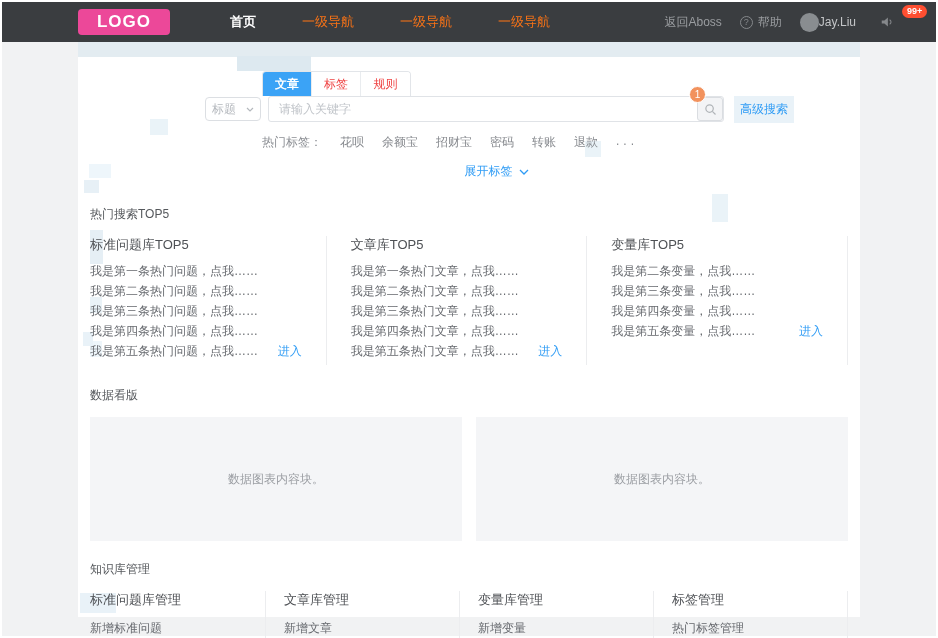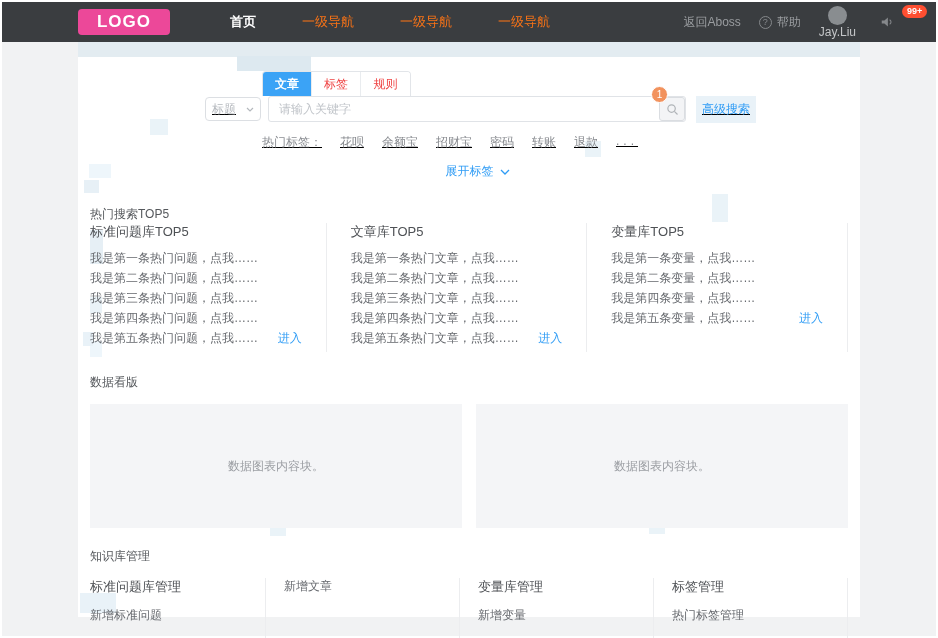--- a/index.html
+++ b/index.html
@@ -13,34 +13,34 @@
   .logo-pill { width:92px; height:26px; background:#ec4899; border-radius:4px; color:#fff;
                font-size:17px; font-weight:bold; letter-spacing:1px; display:flex; align-items:center; justify-content:center; }
   .nav-items { display:flex; margin-left:60px; gap:46px; }
   .nav-item { font-size:13px; color:#f97316; cursor:pointer; }
   .nav-item.active { color:#ffffff; font-weight:bold; }
   .nav-right { margin-left:auto; display:flex; align-items:center; gap:18px; }
   .nav-link { font-size:12px; color:#9a9da0; cursor:pointer; }
   .help-wrap { display:flex; align-items:center; gap:5px; cursor:pointer; }
   .q-circle { width:13px; height:13px; border:1px solid #85888b; border-radius:50%; color:#85888b;
               font-size:9px; display:flex; align-items:center; justify-content:center; }
-  .user-wrap { display:flex; align-items:center; gap:0; cursor:pointer;flex-direction:column; }
+  .user-wrap { display:flex; align-items:center; gap:0; cursor:pointer; }
   .avatar { width:19px; height:19px; border-radius:50%; background:#898d90; }
   .username { font-size:12px; color:#c4c6c8; }
   .notif { position:relative; margin-left:6px; margin-right:18px; cursor:pointer; }
   .badge-99 { position:absolute; top:-10px; left:22px; background:#ff4f31; color:#fff; font-size:9px;
               font-weight:bold; border-radius:8px; padding:1px 5px; line-height:11px; }
 
   
   .card { position:absolute; left:78px; top:42px; width:782px; height:575px; background:#ffffff; }
   .topband { position:absolute; left:0; top:0; width:100%; height:15px; background:#e3ecf1; }
   .deco { position:absolute; pointer-events:none; }
 
   
-  .search-zone { position:relative; padding:29px 110px 0 127px;text-decoration:underline; }
+  .search-zone { position:relative; padding:29px 72px 0 127px; }
   .tabs { display:inline-flex; margin-left:57px; border:1px solid #e2e5e9; border-bottom:none;
           border-radius:4px 4px 0 0; overflow:hidden; background:#fff; position:relative; z-index:2; }
   .tab { width:49px; height:24px; font-size:12px; color:#ef4444; display:flex; align-items:center;
          justify-content:center; cursor:pointer; border-right:1px solid #e9ecef; background:#fff; }
   .tab:last-child { border-right:none; }
   .tab.active { background:#3ba3f6; color:#fff; font-weight:bold; }
   .search-row { display:flex; align-items:center; position:relative; z-index:2; }
   .field-select { width:56px; height:24px; border:1px solid #dcdfe3; border-radius:4px; background:#fff;
                   display:flex; align-items:center; justify-content:space-between; padding:0 6px;
                   font-size:12px; color:#b4b8bd; cursor:pointer; margin-right:7px; }
@@ -60,21 +60,21 @@
   .hot-tag-label { color:#8c8f94; }
   .hot-tag { cursor:pointer; }
   .dots { letter-spacing:4px; color:#85888d; }
   .expand-row { text-align:center; margin-top:10px; }
   .expand-link { font-size:12px; color:#2f9cf5; cursor:pointer; display:inline-flex; align-items:center; gap:6px; }
 
   
   .section { padding:0 12px; position:relative; }
   .section-title { font-size:12px; color:#55585c; }
   .sec-hot { margin-top:26px; }
-  .cols3 { display:flex; }
+  .cols3 { display:flex; margin-top:13px; }
   .cols3 .col { flex:1; padding:0 24px 2px 0; border-right:1px solid #ecedef; margin-right:24px; }
   .cols3 .col:last-child { margin-right:0; }
   .col-title { font-size:13px; color:#4e5155; margin-bottom:9px; }
   .row { display:flex; justify-content:space-between; align-items:center; font-size:12px; color:#66696e;
          line-height:16px; margin-bottom:4px; }
   .row span { cursor:pointer; }
   .blue-link { font-size:12px; color:#2f9cf5; cursor:pointer; }
 
   .sec-dash { margin-top:22px; }
   .blocks { display:flex; gap:14px; margin-top:13px; }
@@ -223,24 +223,24 @@
             <span>我是第四条热门文章，点我……</span>
           </div>
         <div class="row">
           <span>我是第五条热门文章，点我……</span>
           <a class="blue-link">进入</a>
         </div>
       </div>
       <div class="col">
         <div class="col-title">变量库TOP5</div>
         <div class="row">
-            <span>我是第一条变量，点我……</span>
-          </div>
-        <div class="row">
             <span>我是第二条变量，点我……</span>
+          </div>
+        <div class="row">
+            <span>我是第三条变量，点我……</span>
           </div>
         <div class="row">
             <span>我是第四条变量，点我……</span>
           </div>
         <div class="row">
           <span>我是第五条变量，点我……</span>
           <a class="blue-link">进入</a>
         </div>
       </div>
     </div>
@@ -262,20 +262,21 @@
     <div class="section-title">知识库管理</div>
     <div class="cols4">
       <div class="col">
         <div class="col-title">标准问题库管理</div>
         <div class="row">
             <span>新增标准问题</span>
           </div>
 
       </div>
       <div class="col">
+        <div class="col-title">文章库管理</div>
         <div class="row">
             <span>新增文章</span>
           </div>
 
       </div>
       <div class="col">
         <div class="col-title">变量库管理</div>
         <div class="row">
             <span>新增变量</span>
           </div>

